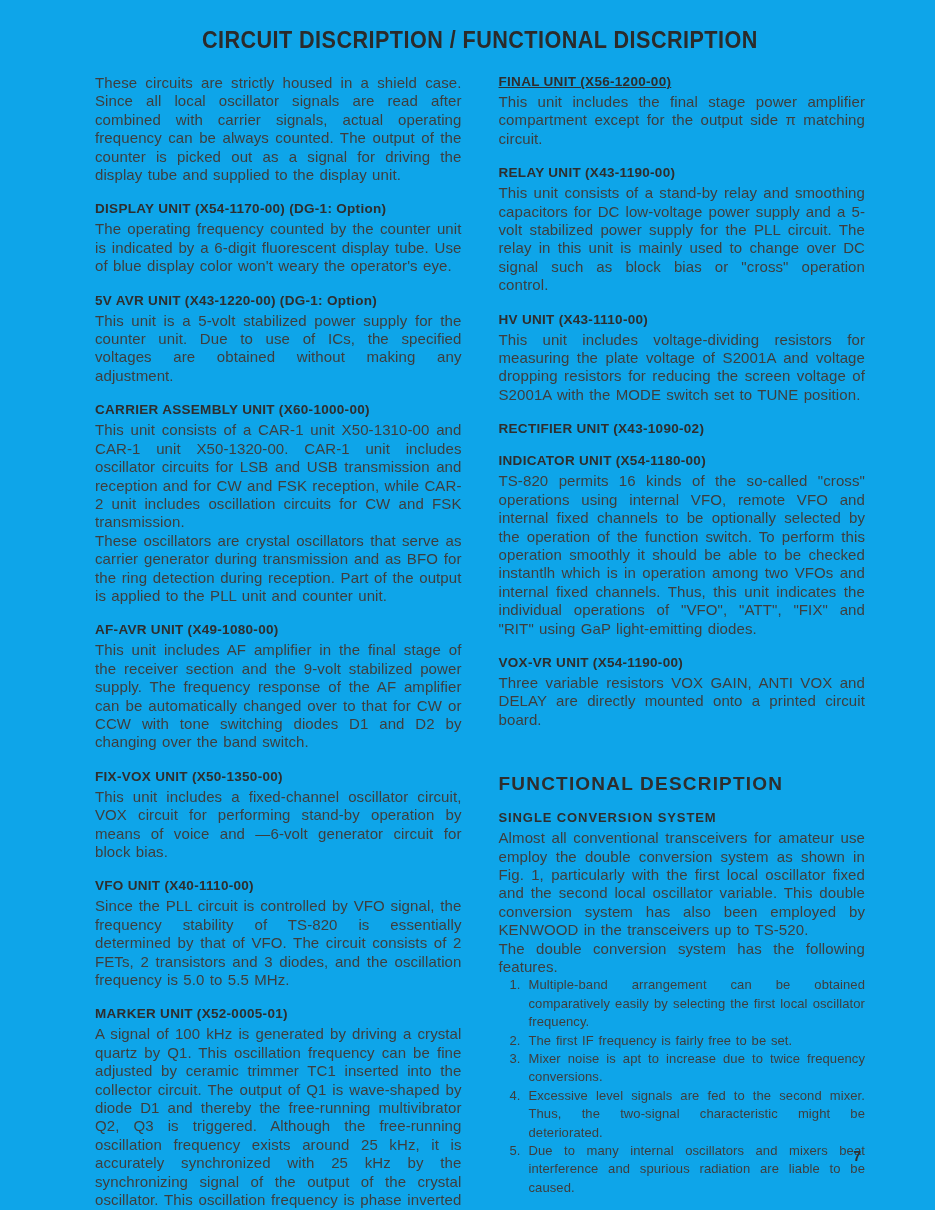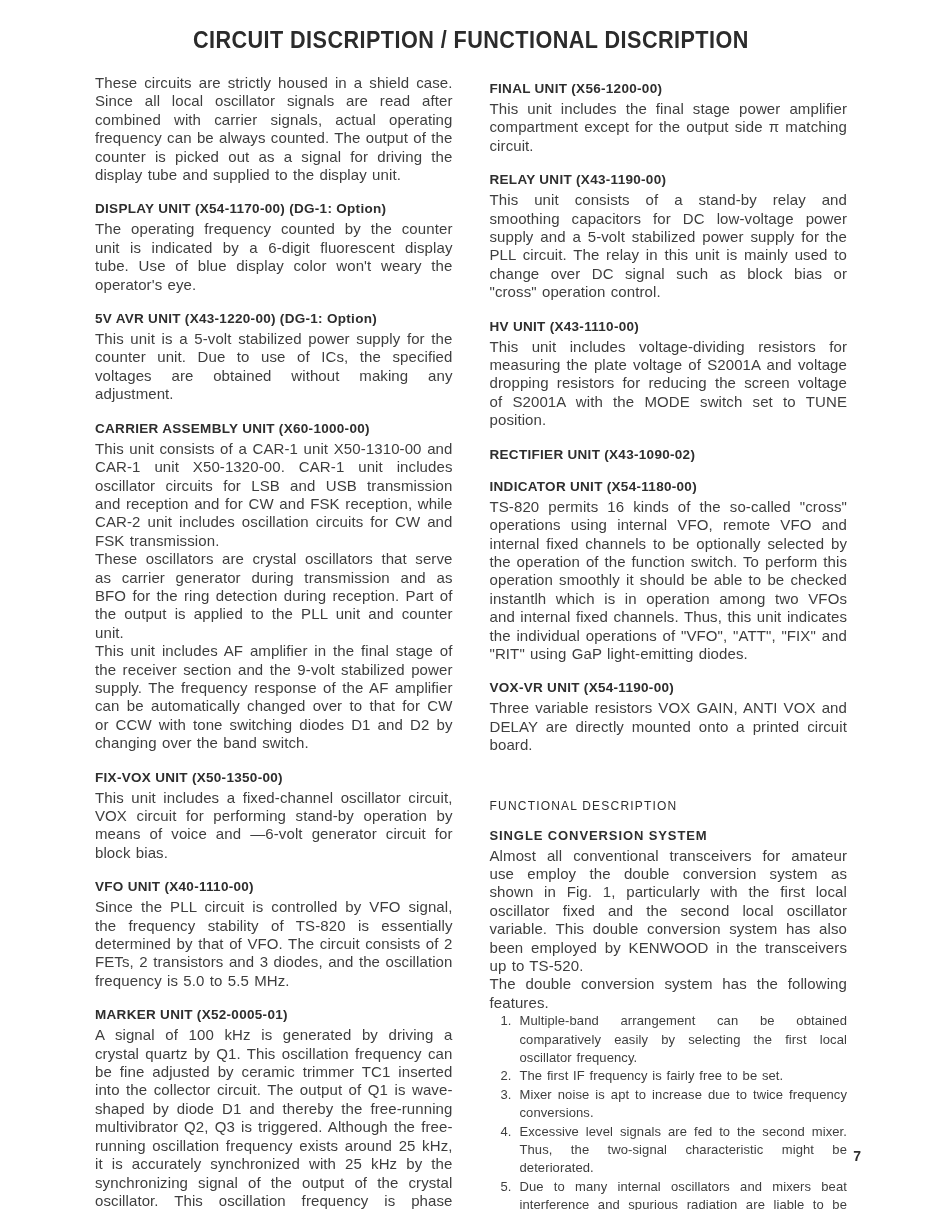--- a/index.html
+++ b/index.html
@@ -1,24 +1,24 @@
 <!DOCTYPE html>
 <html><head>
 <meta charset="utf-8">
 <style>
   * { margin: 0; padding: 0; box-sizing: border-box; }
   html, body { background: #e8e8e6; }
   .page {
     width: 935px;
     height: 1210px;
-    background: #ffffff;
+    background: #0ea5e9;
     position: relative;
     font-family: "Liberation Sans", sans-serif;
     color: #3c3c3c;
-    padding: 26px 88px 0 95px;
+    padding: 26px 70px 0 95px;
     overflow: hidden;
   }
   .title-wrap { text-align: center; margin-bottom: 20px; }
   .title {
     display: inline-block;
     font-size: 24px;
     font-weight: bold;
     color: #2b2b2b;
     letter-spacing: 0.5px;
     transform: scaleX(0.9);
@@ -37,24 +37,24 @@
   }
   h2.sec-head {
     font-size: 13.5px;
     font-weight: bold;
     color: #2e2e2e;
     letter-spacing: 0.3px;
     margin: 17px 0 4px 0;
     white-space: nowrap;
   }
   .col > section:first-child h2.sec-head,
-  h2.sec-head.first { margin-top: 7px; }
+  h2.sec-head.first { margin-top: 0; text-decoration: underline; }
   h2.func-head {
-    font-size: 12px;
-    font-weight: normal;
+    font-size: 19px;
+    font-weight: bold;
     color: #2e2e2e;
     letter-spacing: 1.2px;
     margin: 44px 0 0 0;
   }
   h3.sub-head {
     font-size: 13px;
     font-weight: bold;
     color: #2e2e2e;
     letter-spacing: 0.9px;
     margin: 15px 0 4px 0;
@@ -112,20 +112,21 @@
         <p class="body">This unit is a 5-volt stabilized power supply for the counter unit. Due to use of ICs, the specified voltages are obtained without making any adjustment.</p>
       </section>
 
       <section>
         <h2 class="sec-head">CARRIER ASSEMBLY UNIT (X60-1000-00)</h2>
         <p class="body">This unit consists of a CAR-1 unit X50-1310-00 and CAR-1 unit X50-1320-00. CAR-1 unit includes oscillator circuits for LSB and USB transmission and reception and for CW and FSK reception, while CAR-2 unit includes oscillation circuits for CW and FSK transmission.</p>
         <p class="body">These oscillators are crystal oscillators that serve as carrier generator during transmission and as BFO for the ring detection during reception. Part of the output is applied to the PLL unit and counter unit.</p>
       </section>
 
       <section>
+        <h2 class="sec-head">AF-AVR UNIT (X49-1080-00)</h2>
         <p class="body">This unit includes AF amplifier in the final stage of the receiver section and the 9-volt stabilized power supply. The frequency response of the AF amplifier can be automatically changed over to that for CW or CCW with tone switching diodes D1 and D2 by changing over the band switch.</p>
       </section>
 
       <section>
         <h2 class="sec-head">FIX-VOX UNIT (X50-1350-00)</h2>
         <p class="body">This unit includes a fixed-channel oscillator circuit, VOX circuit for performing stand-by operation by means of voice and —6-volt generator circuit for block bias.</p>
       </section>
 
       <section>
         <h2 class="sec-head">VFO UNIT (X40-1110-00)</h2>

